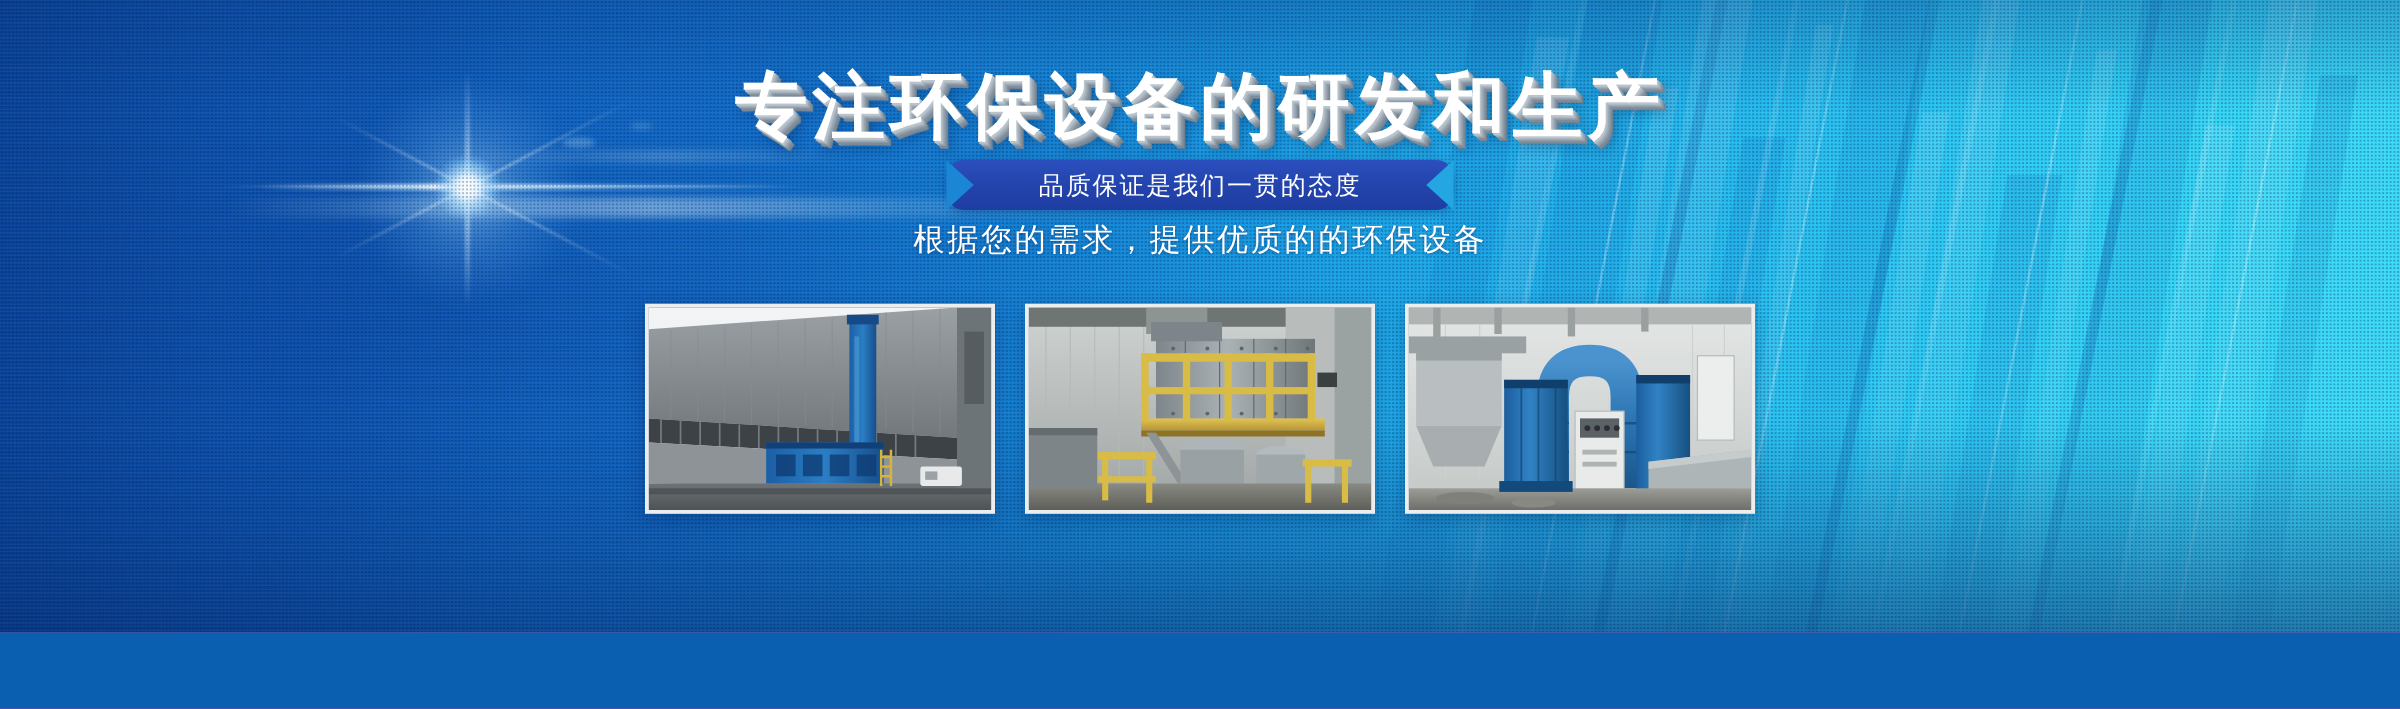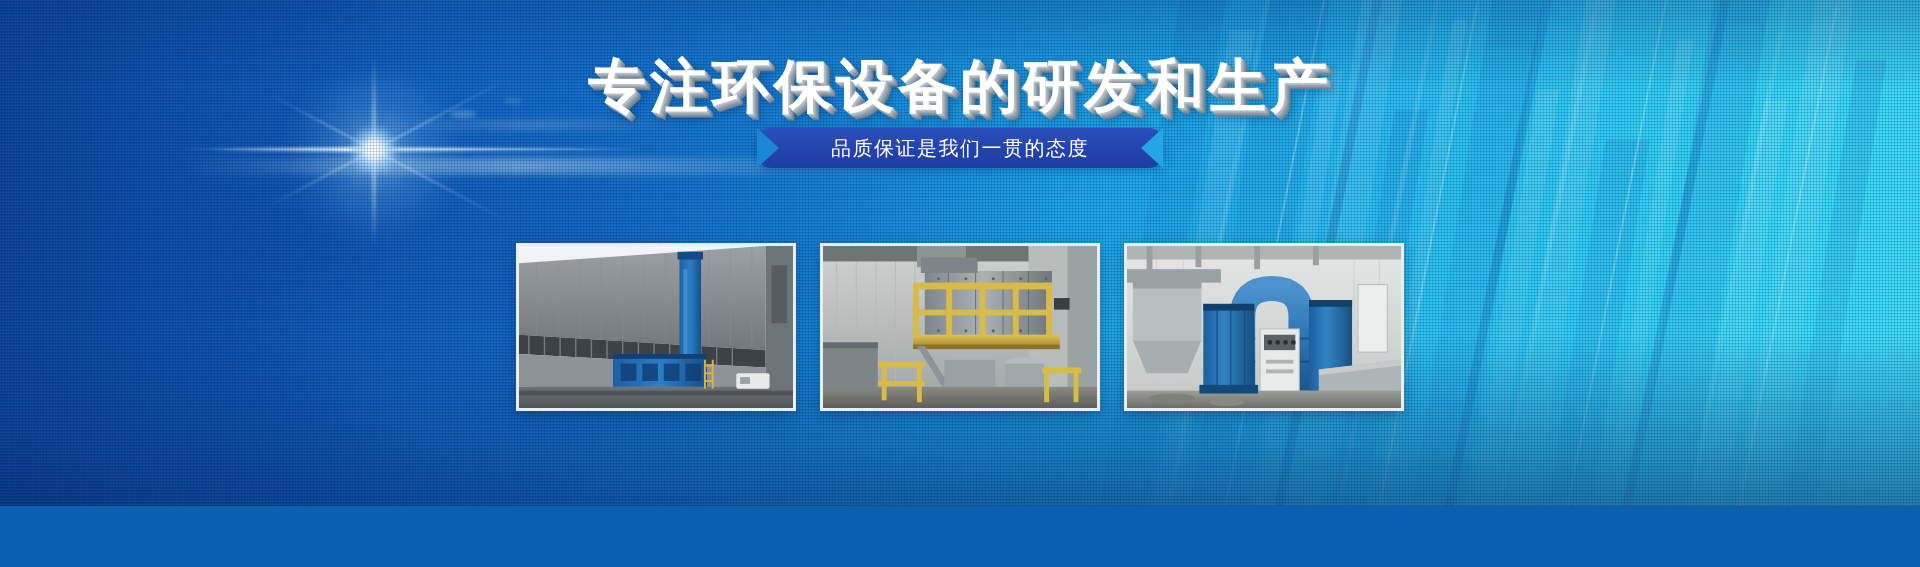--- a/index.html
+++ b/index.html
@@ -293,20 +293,21 @@
   <div class="content">
 
     <div class="title">专注环保设备的研发和生产</div>
 
     <div class="ribbon-wrap">
       <div class="ribbon">
         <span>品质保证是我们一贯的态度</span>
       </div>
     </div>
 
+    <div class="subtitle">根据您的需求，提供优质的的环保设备</div>
 
     <div class="photos">
 
       <div class="photo">
         <svg viewBox="0 0 280 168" preserveAspectRatio="none" aria-hidden="true">
           <defs>
             <linearGradient id="p1sky" x1="0" y1="0" x2="0" y2="1">
               <stop offset="0%" stop-color="#f2f4f5"></stop>
                 <stop offset="100%" stop-color="#dfe4e7"></stop>
             </linearGradient>

